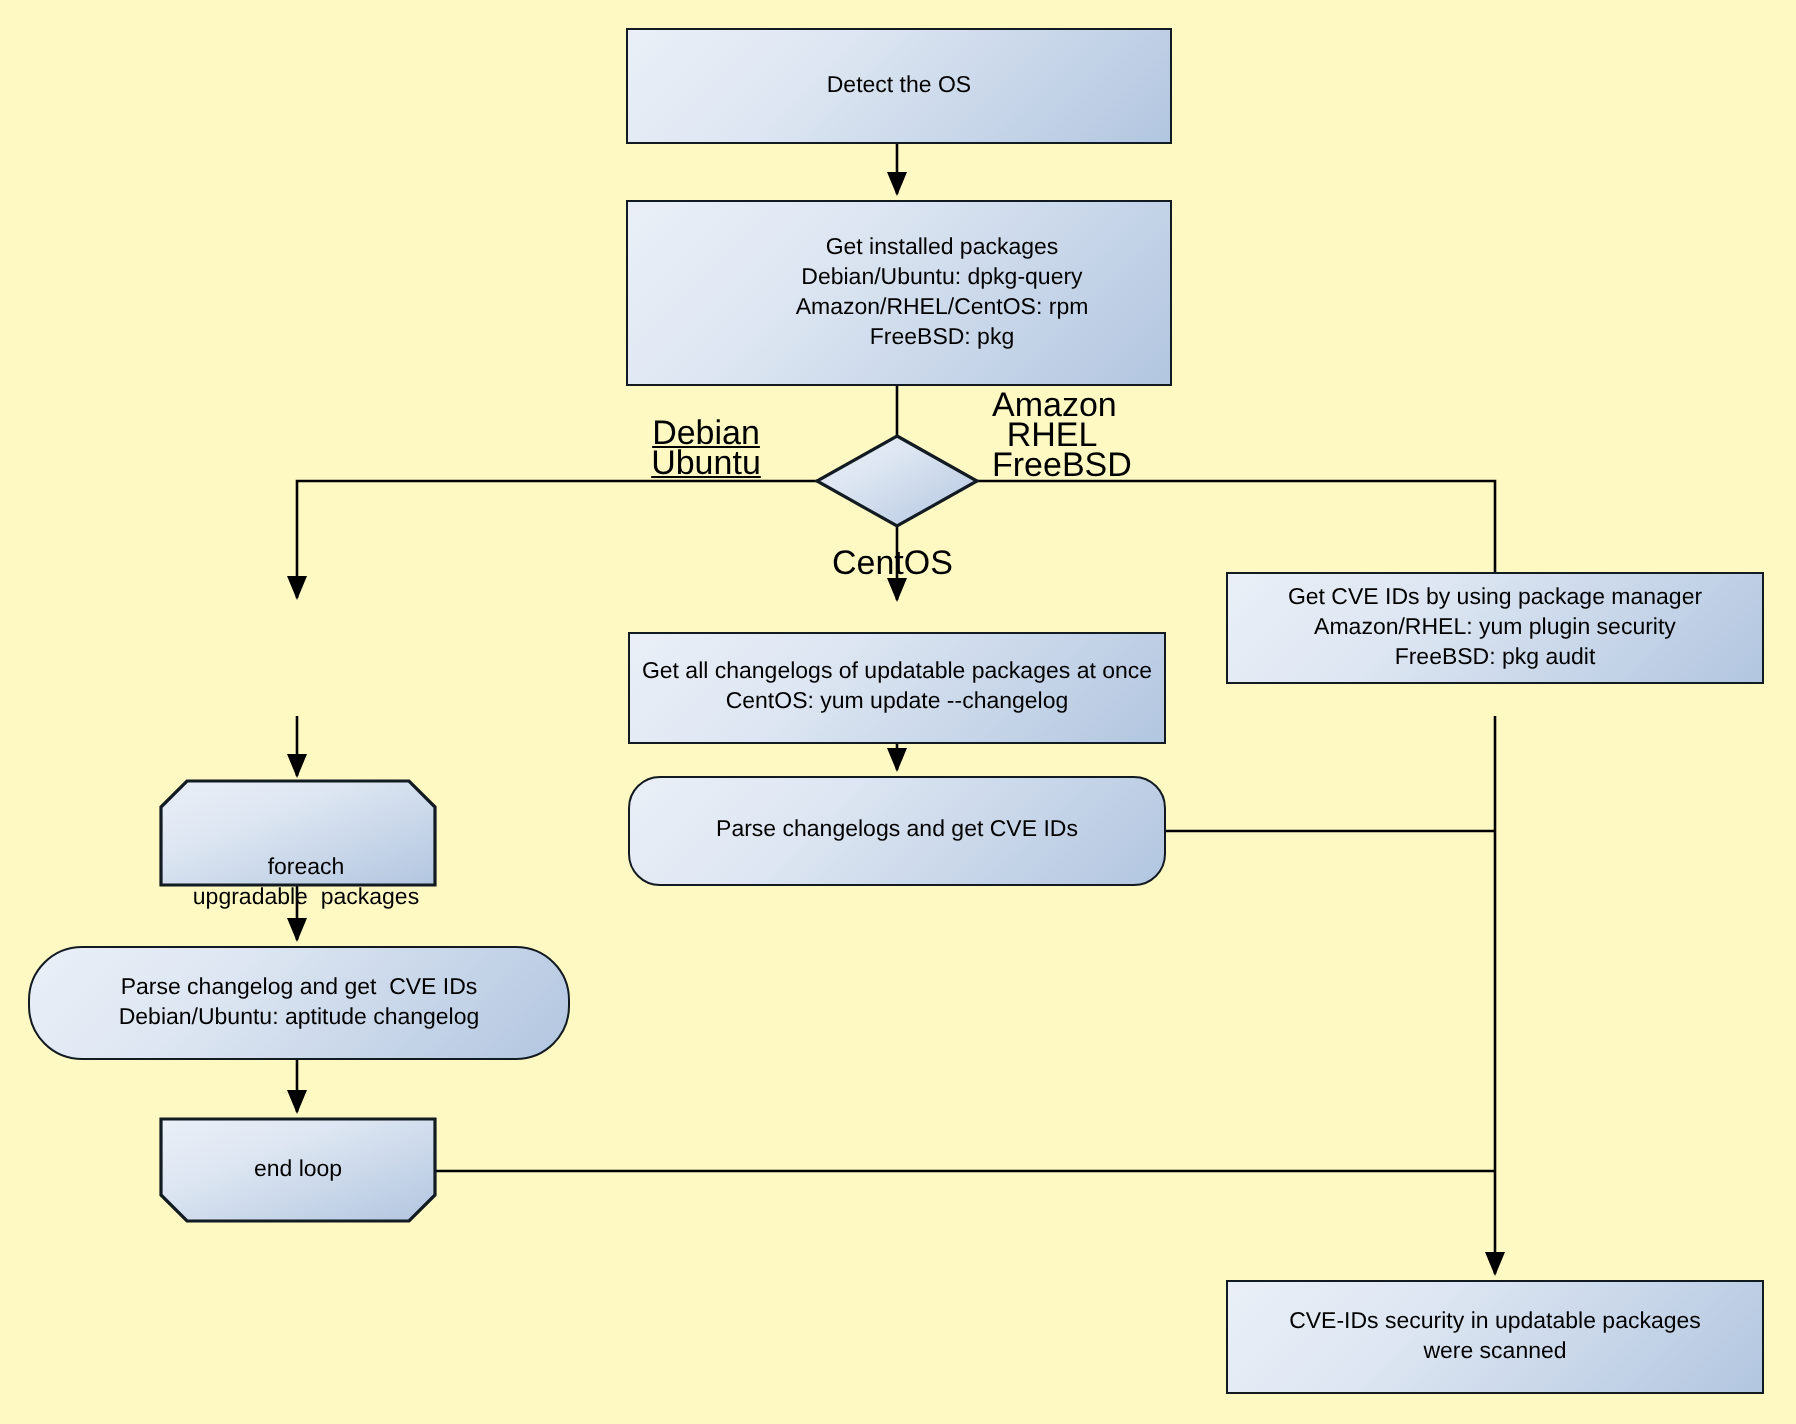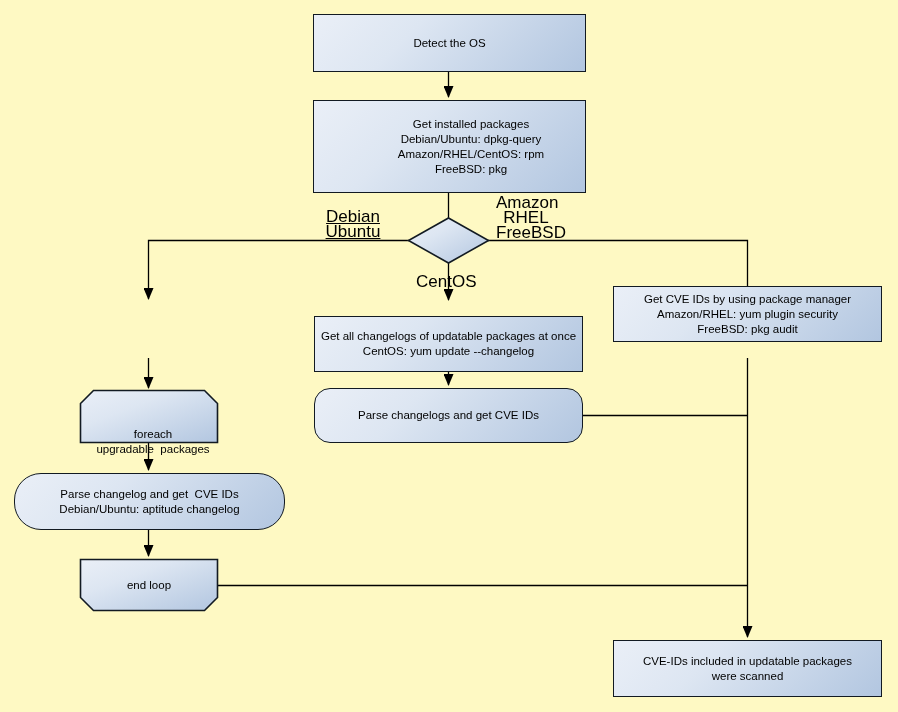--- a/index.html
+++ b/index.html
@@ -129,21 +129,21 @@
     <div class="node-label">Parse changelogs and get CVE IDs</div>
   </div>
 
   <div class="node" style="left:613px; top:286px; width:269px; height:56px;">
     <div class="node-label">Get CVE IDs by using package manager
 Amazon/RHEL: yum plugin security
 FreeBSD: pkg audit</div>
   </div>
 
   <div class="node" style="left:613px; top:640px; width:269px; height:57px;">
-    <div class="node-label">CVE-IDs included in updatable packages
+    <div class="node-label">CVE-IDs security in updatable packages
 were scanned</div>
   </div>
 
   <div class="edge-label" style="left:322px; top:209px; width:62px;text-decoration:underline;">Debian
 Ubuntu</div>
 
   <div class="edge-label" style="left:496px; top:195px; width:60px;">Amazon
 RHEL
 FreeBSD</div>
 

